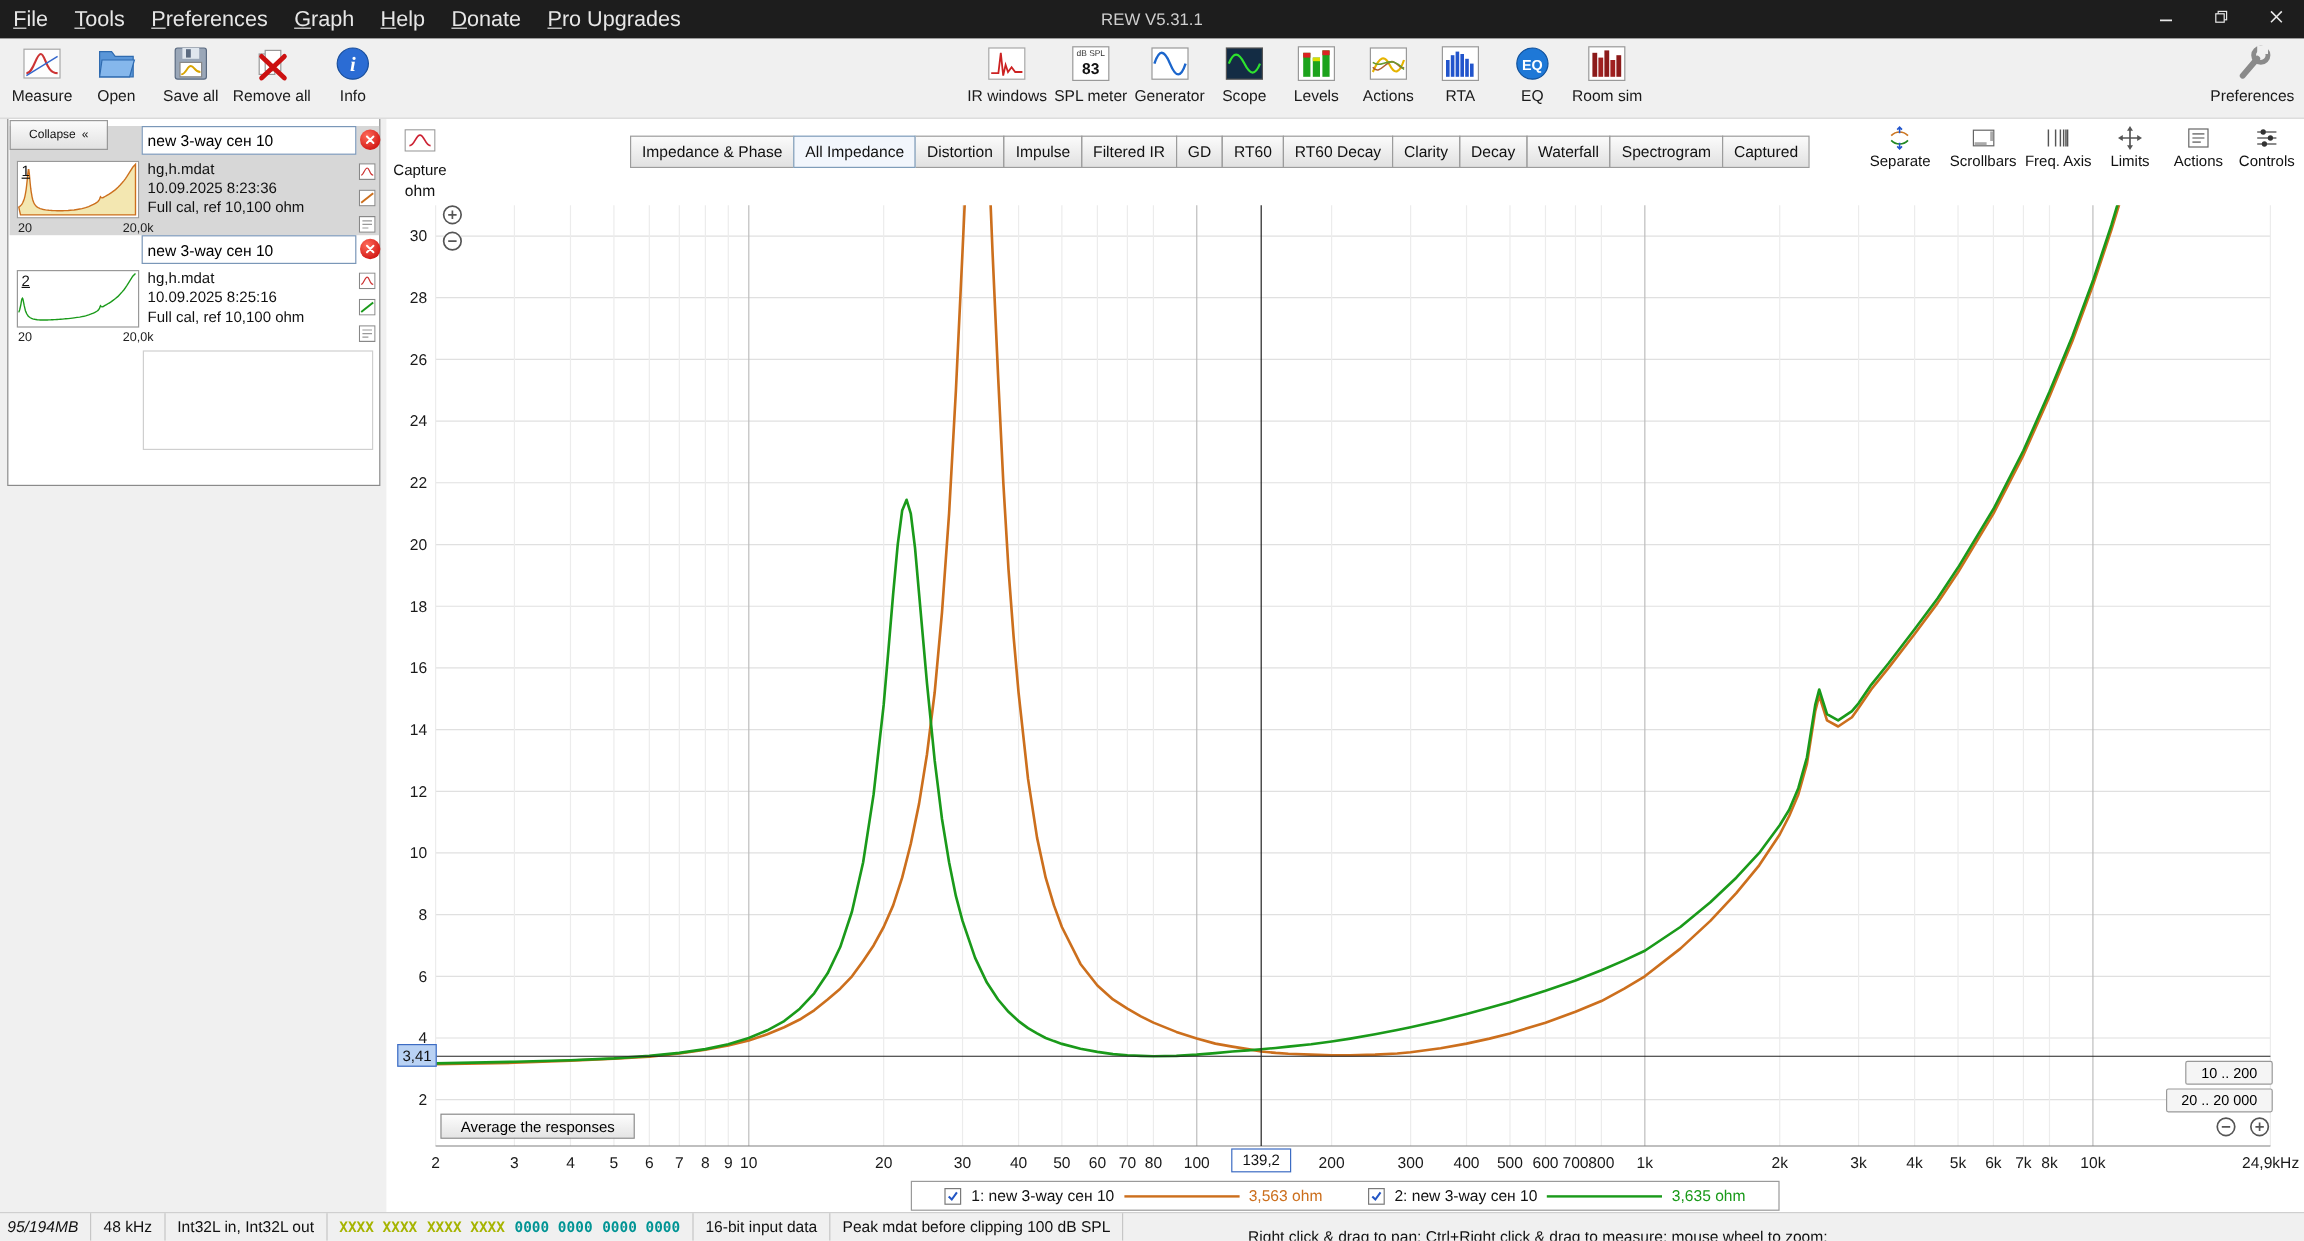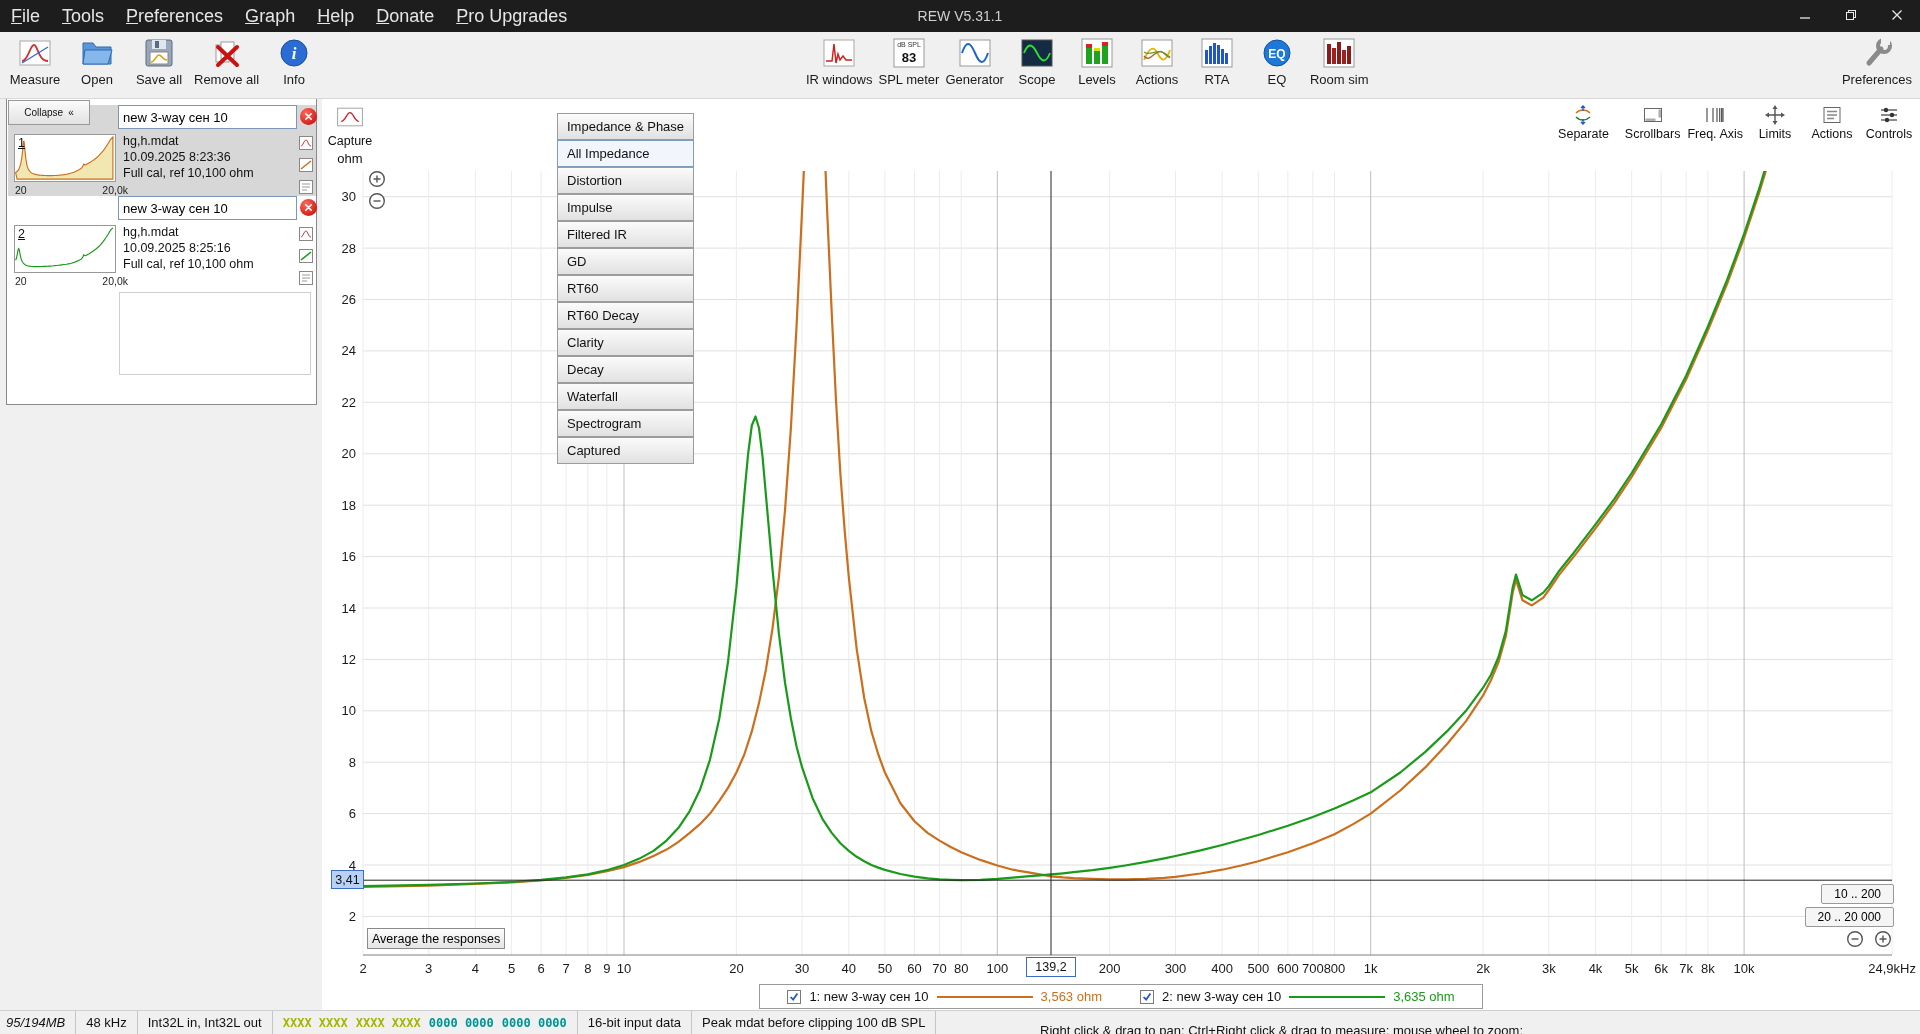--- a/index.html
+++ b/index.html
@@ -24,41 +24,41 @@
   .tool-group.right{right:8px;}
   .tool-btn{display:flex;flex-direction:column;align-items:center;min-width:54px;cursor:default;}
   .tool-icon svg{width:34px;height:34px;display:block;}
   .tool-label{font-size:13px;margin-top:2px;white-space:nowrap;color:#1a1a1a;}
 
   
   .graph-panel{position:absolute;left:322px;top:99px;width:1598px;height:911px;background:#fff;}
   #chart-svg{position:absolute;left:330px;top:140px;width:1590px;height:845px;}
   .ticklab{font-family:"Liberation Sans",sans-serif;font-size:13px;fill:#1a1a1a;}
 
-  .tab-row{position:absolute;left:558px;top:113px;display:flex;z-index:10;flex-direction:column;}
+  .tab-row{position:absolute;left:526px;top:113px;display:flex;z-index:10;}
   .tab{height:27px;line-height:25px;padding:0 9px;font-size:13px;white-space:nowrap;
     background:linear-gradient(#fbfbfb,#e1e1e1);border:1px solid #9c9c9c;margin-left:-1px;cursor:default;}
   .tab.selected{background:#f2f6fc;border-color:#7f9db9;position:relative;z-index:2;}
 
   .graph-controls{position:absolute;right:6px;top:104px;display:flex;gap:7px;z-index:10;}
   .gc-btn{display:flex;flex-direction:column;align-items:center;min-width:50px;cursor:default;}
   .gc-btn.first{margin-right:9px;}
   .gc-icon svg{width:22px;height:22px;display:block;}
   .gc-label{font-size:12.5px;margin-top:1px;white-space:nowrap;}
 
   .capture-btn{position:absolute;left:324px;top:104px;width:52px;display:flex;flex-direction:column;
     align-items:center;z-index:10;cursor:default;}
   .capture-btn svg{width:30px;height:26px;}
   .capture-label{font-size:12.5px;}
   .ohm-label{position:absolute;left:324px;top:151px;width:52px;text-align:center;font-size:13px;z-index:10;}
 
   .circle-btn{position:absolute;width:18px;height:18px;z-index:12;cursor:default;}
   .circle-btn svg{width:18px;height:18px;display:block;}
 
-  .avg-btn{position:absolute;left:367px;top:928px;height:21px;padding:0 4px;font-size:12.5px;
+  .avg-btn{position:absolute;left:367px;top:928px;height:21px;padding:0 16px;font-size:12.5px;
     background:linear-gradient(#fdfdfd,#e4e4e4);border:1px solid #8a8a8a;z-index:11;
     font-family:"Liberation Sans",sans-serif;}
   .range-btns{position:absolute;right:26px;top:884px;display:flex;flex-direction:column;
     align-items:flex-end;gap:3px;z-index:11;}
   .range-btn{height:20px;padding:0 12px;font-size:12px;background:#f5f5f5;border:1px solid #999;
     border-radius:2px;font-family:"Liberation Sans",sans-serif;}
 
   .cursor-value-box{position:absolute;left:331px;width:33px;height:19px;background:#b9d2f4;
     border:1px solid #3c6cc3;font-size:12.5px;display:flex;align-items:center;justify-content:center;z-index:13;}
   .cursor-freq-box{position:absolute;top:957px;width:50px;height:20px;background:#fff;

